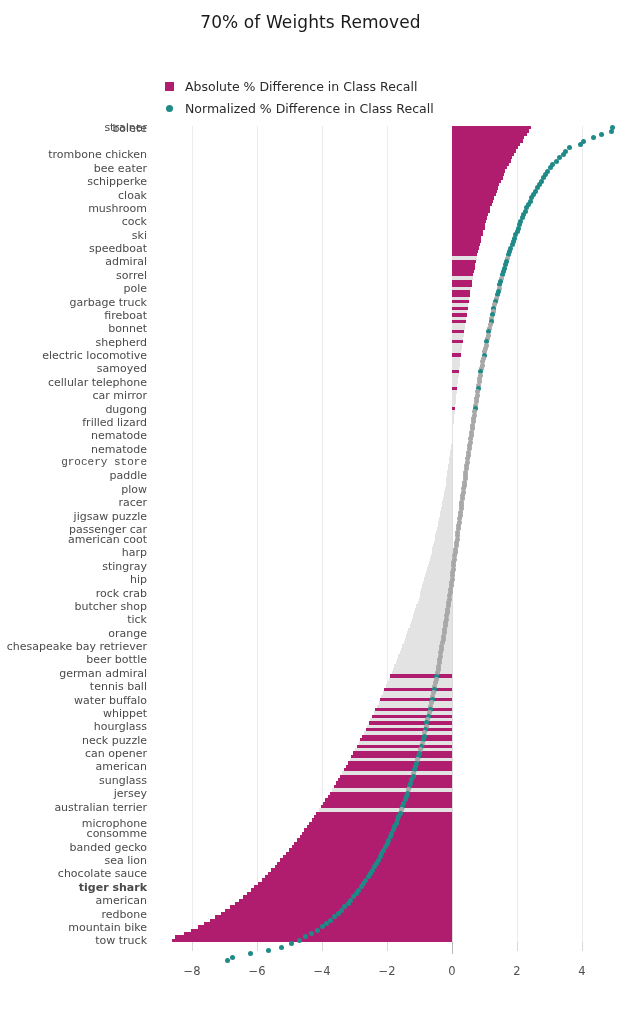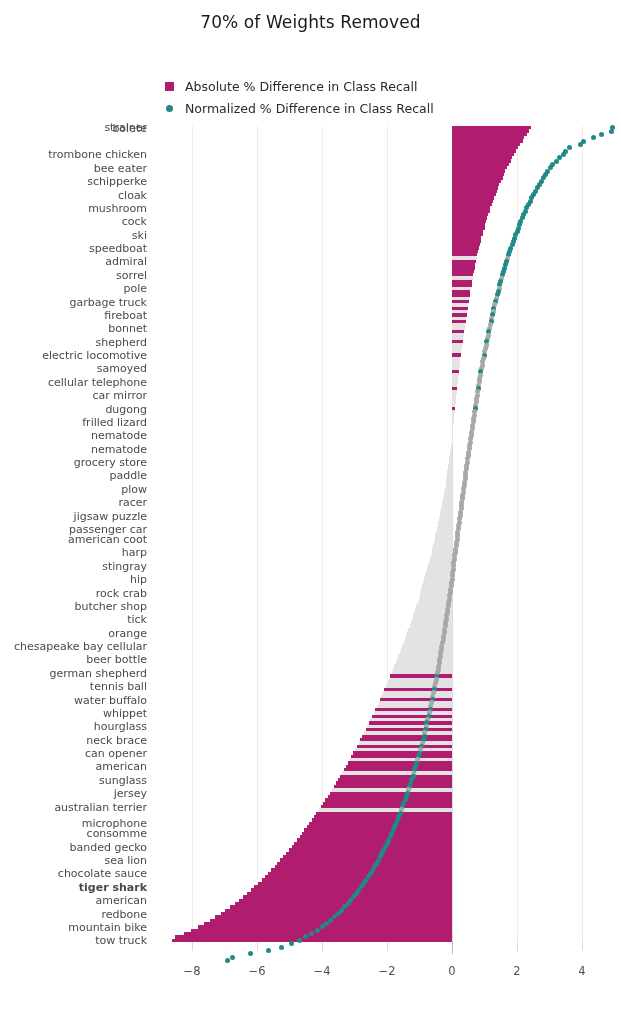--- a/index.html
+++ b/index.html
@@ -174,42 +174,42 @@
       <div class="ylabel" style="top: 202.328px;">bonnet</div>
       <div class="ylabel" style="top: 215.705px;">shepherd</div>
       <div class="ylabel" style="top: 229.082px;">electric locomotive</div>
       <div class="ylabel" style="top: 242.459px;">samoyed</div>
       <div class="ylabel" style="top: 255.836px;">cellular telephone</div>
       <div class="ylabel" style="top: 269.213px;">car mirror</div>
       <div class="ylabel" style="top: 282.59px;">dugong</div>
       <div class="ylabel" style="top: 295.967px;">frilled lizard</div>
       <div class="ylabel" style="top: 309.344px;">nematode</div>
       <div class="ylabel" style="top: 322.721px;">nematode</div>
-      <div class="ylabel" style="top: 336.098px;">grocery store</div>
+      <div class="ylabel" style="top: 336.098px; font-family: Liberation Mono, monospace;">grocery store</div>
       <div class="ylabel" style="top: 349.475px;">paddle</div>
       <div class="ylabel" style="top: 362.852px;">plow</div>
       <div class="ylabel" style="top: 376.23px;">racer</div>
       <div class="ylabel" style="top: 389.607px;">jigsaw puzzle</div>
       <div class="ylabel" style="top: 402.984px;">passenger car</div>
       <div class="ylabel" style="top: 413.016px;">american coot</div>
       <div class="ylabel" style="top: 426.393px;">harp</div>
       <div class="ylabel" style="top: 439.77px;">stingray</div>
       <div class="ylabel" style="top: 453.148px;">hip</div>
       <div class="ylabel" style="top: 466.525px;">rock crab</div>
       <div class="ylabel" style="top: 479.902px;">butcher shop</div>
       <div class="ylabel" style="top: 493.279px;">tick</div>
       <div class="ylabel" style="top: 506.656px;">orange</div>
-      <div class="ylabel" style="top: 520.033px;">chesapeake bay cellular</div>
+      <div class="ylabel" style="top: 520.033px;">chesapeake bay retriever</div>
       <div class="ylabel" style="top: 533.41px;">beer bottle</div>
-      <div class="ylabel" style="top: 546.787px;">german shepherd</div>
+      <div class="ylabel" style="top: 546.787px;">german admiral</div>
       <div class="ylabel" style="top: 560.164px;">tennis ball</div>
       <div class="ylabel" style="top: 573.541px;">water buffalo</div>
       <div class="ylabel" style="top: 586.918px;">whippet</div>
       <div class="ylabel" style="top: 600.295px;">hourglass</div>
-      <div class="ylabel" style="top: 613.672px;">neck brace</div>
+      <div class="ylabel" style="top: 613.672px;">neck puzzle</div>
       <div class="ylabel" style="top: 627.049px;">can opener</div>
       <div class="ylabel" style="top: 640.426px;">american</div>
       <div class="ylabel" style="top: 653.803px;">sunglass</div>
       <div class="ylabel" style="top: 667.18px;">jersey</div>
       <div class="ylabel" style="top: 680.557px;">australian terrier</div>
       <div class="ylabel" style="top: 697px;">microphone</div>
       <div class="ylabel" style="top: 707.311px;">consomme</div>
       <div class="ylabel" style="top: 720.689px;">banded gecko</div>
       <div class="ylabel" style="top: 734.066px;">sea lion</div>
       <div class="ylabel" style="top: 747.443px;">chocolate sauce</div>

